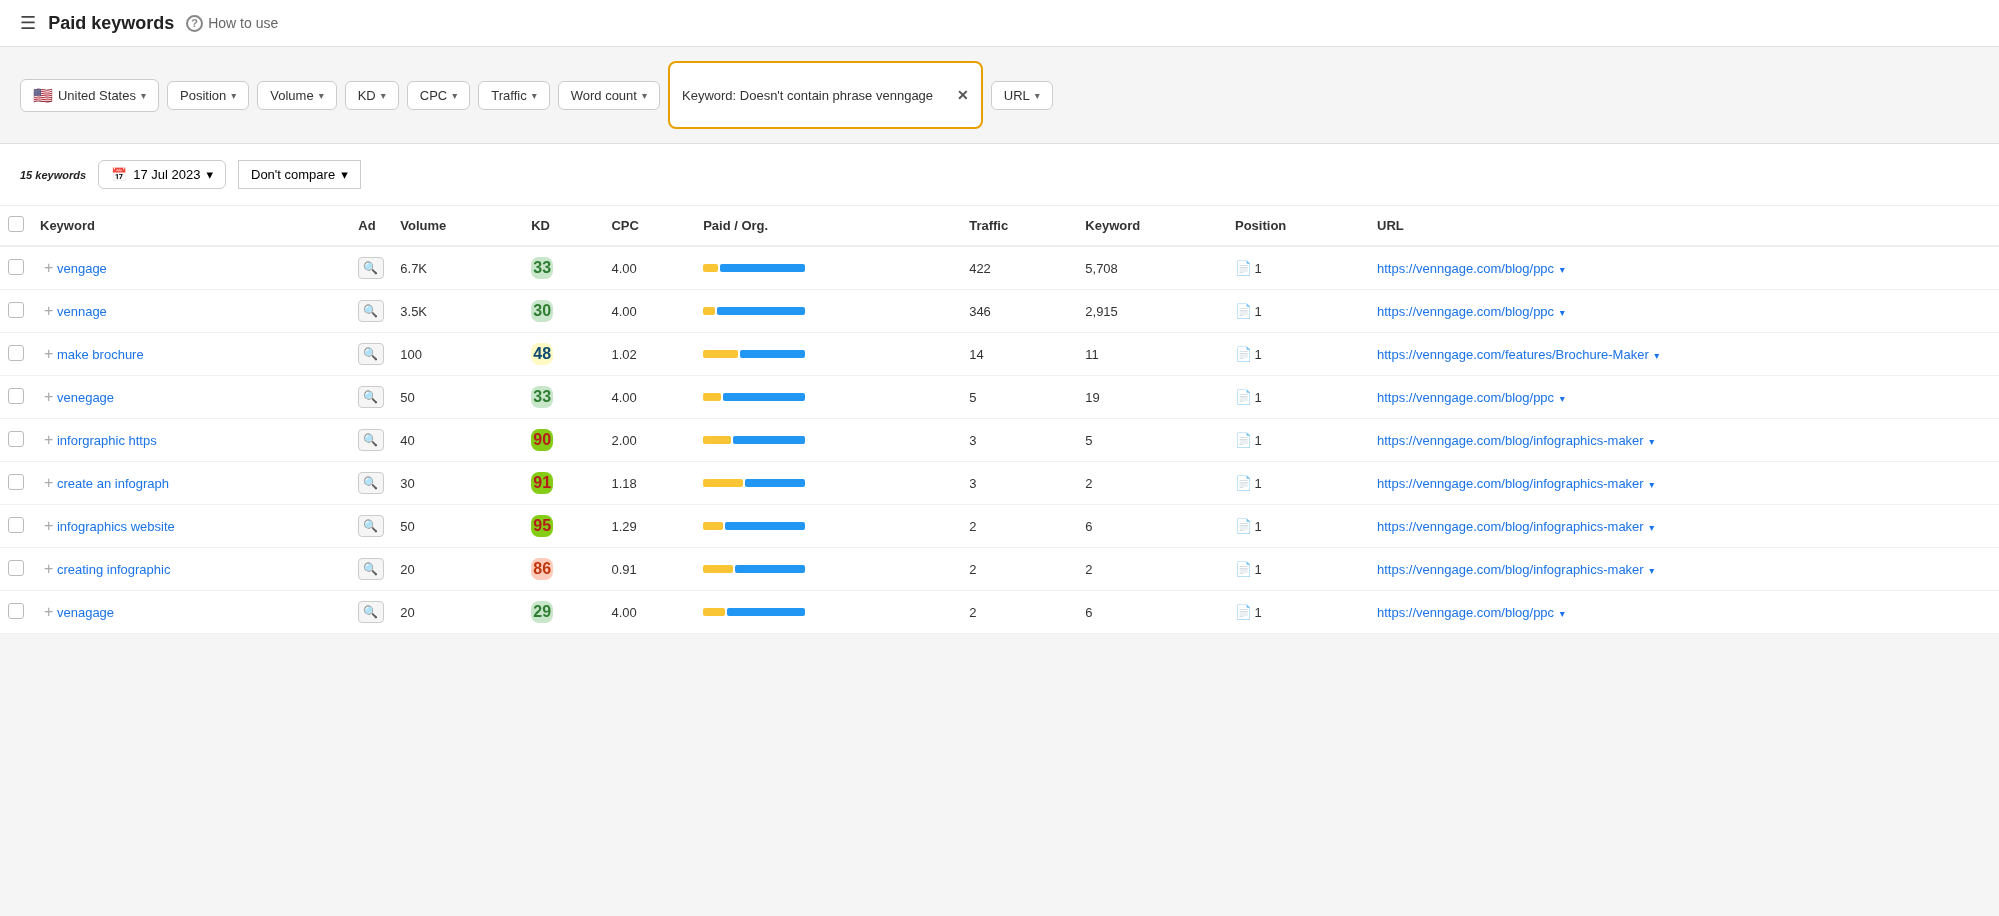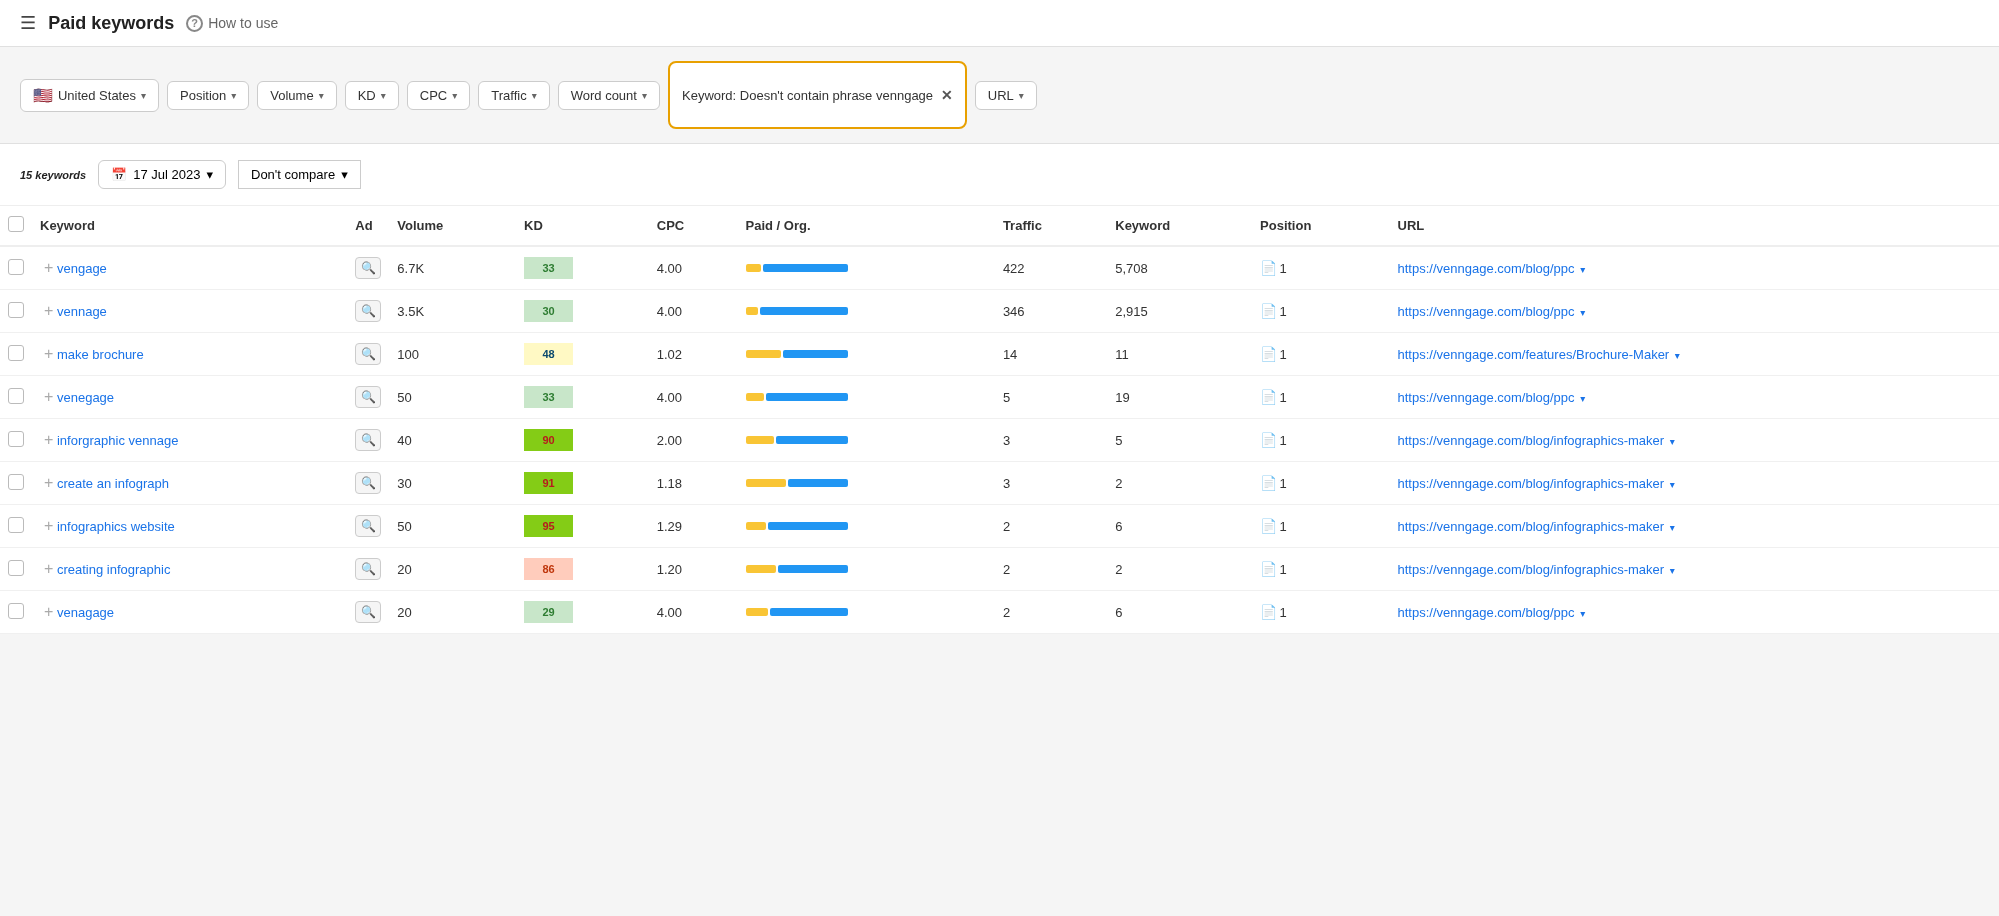--- a/index.html
+++ b/index.html
@@ -9,21 +9,21 @@
     .hamburger { font-size: 18px; cursor: pointer; color: #444; }
     .page-title { font-size: 18px; font-weight: 700; color: #222; }
     .help-link { display: flex; align-items: center; gap: 5px; color: #666; font-size: 14px; cursor: pointer; }
     .help-icon { width: 17px; height: 17px; border-radius: 50%; border: 2px solid #888; display: inline-flex; align-items: center; justify-content: center; font-size: 11px; font-weight: bold; color: #888; }
 
     .filter-bar { background: #f5f5f5; padding: 14px 20px; display: flex; align-items: center; gap: 8px; flex-wrap: wrap; border-bottom: 1px solid #e0e0e0; }
     .filter-btn { background: #fff; border: 1px solid #ccc; border-radius: 6px; padding: 6px 12px; font-size: 13px; cursor: pointer; display: flex; align-items: center; gap: 5px; color: #333; white-space: nowrap; }
     .filter-btn .chevron { font-size: 10px; color: #666; }
     .flag { font-size: 16px; }
 
-    .keyword-filter-active { border: 2px solid #e8a000; border-radius: 8px; padding: 24px 12px; background: #fff; display: flex; align-items: center; gap: 8px; font-size: 13px; color: #333; }
+    .keyword-filter-active { border: 2px solid #e8a000; border-radius: 8px; padding: 24px 12px; background: #fff; display: flex; align-items: center; gap: 24px; font-size: 13px; color: #333; }
     .keyword-filter-active .close-btn { cursor: pointer; color: #555; font-size: 14px; font-weight: bold; }
 
     .content-area { background: #fff; margin: 0; padding: 0; }
 
     .summary-bar { padding: 16px 20px; display: flex; align-items: center; gap: 12px; border-bottom: 1px solid #eee; }
     .keyword-count { font-size: 11px; font-weight: 700; color: #222; font-style: italic; }
     .date-btn { background: #fff; border: 1px solid #ccc; border-radius: 6px; padding: 6px 12px; font-size: 13px; cursor: pointer; display: flex; align-items: center; gap: 6px; }
     .compare-btn { background: #fff; border: 1px solid #ccc; border-radius: 0; padding: 6px 12px; font-size: 13px; cursor: pointer; display: flex; align-items: center; gap: 6px; }
 
     table { width: 100%; border-collapse: collapse; }
@@ -36,21 +36,21 @@
     tbody td { padding: 10px 8px; font-size: 13px; color: #333; vertical-align: middle; white-space: nowrap; }
 
     .checkbox { width: 16px; height: 16px; border: 1px solid #bbb; border-radius: 3px; background: #fff; cursor: pointer; display: inline-block; }
     .add-btn { color: #aaa; font-size: 16px; cursor: pointer; margin-left: 4px; }
 
     .keyword-link { color: #1a73e8; cursor: pointer; text-decoration: none; font-size: 13px; }
 
     .ad-icon { width: 26px; height: 22px; border: 1px solid #ccc; border-radius: 4px; background: #f5f5f5; display: flex; align-items: center; justify-content: center; cursor: pointer; }
     .ad-icon-inner { font-size: 12px; color: #555; }
 
-    .kd-badge { display: inline-flex; align-items: center; justify-content: center; width: 49px; height: 22px; border-radius: 0; font-size: 11px; font-weight: 700; color: #333; }
+    .kd-badge { display: inline-flex; align-items: center; justify-content: center; width: 22px; height: 22px; border-radius: 8px; font-size: 16px; font-weight: 700; color: #333; }
     .kd-green { background: #c8e6c9; color: #2e7d32; }
     .kd-yellow { background: #fff9c4; color: #0c4a6e; }
     .kd-orange { background: #ffccbc; color: #bf360c; }
     .kd-red { background: #84cc16; color: #b71c1c; }
 
     .traffic-bar { display: flex; align-items: center; height: 10px; width: 110px; gap: 2px; }
     .bar-paid { height: 8px; background: #f9c535; border-radius: 2px; }
     .bar-organic { height: 8px; background: #2196f3; border-radius: 2px; }
 
     .url-link { color: #1a73e8; cursor: pointer; text-decoration: none; font-size: 13px; }
@@ -279,21 +279,21 @@
       <a class="url-link">https://venngage.com/blog/ppc</a>
       <span class="url-dropdown">▾</span>
     </td>
   </tr>
         <tr>
     <td>
       <span class="checkbox"></span>
     </td>
     <td>
       <span class="add-btn">+</span>
-      <a class="keyword-link">inforgraphic vennage</a>
+      <a class="keyword-link">inforgraphic https</a>
     </td>
     <td>
       <div class="ad-icon">
         <span class="ad-icon-inner">🔍</span>
       </div>
     </td>
     <td>40</td>
     <td>
       <span class="kd-badge kd-red">90</span>
     </td>
@@ -392,21 +392,21 @@
     </td>
     <td>
       <div class="ad-icon">
         <span class="ad-icon-inner">🔍</span>
       </div>
     </td>
     <td>20</td>
     <td>
       <span class="kd-badge kd-orange">86</span>
     </td>
-    <td>1.20</td>
+    <td>0.91</td>
     <td>
       <div class="traffic-bar">
         <div class="bar-paid" style="width:30px;"></div>
         <div class="bar-organic" style="width:70px;"></div>
       </div>
     </td>
     <td>2</td>
     <td>2</td>
     <td>
       <span class="doc-icon">📄</span>1

